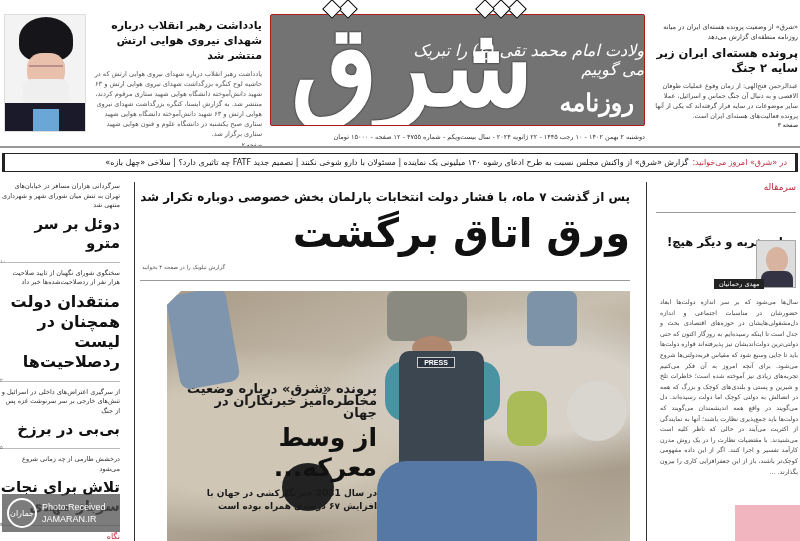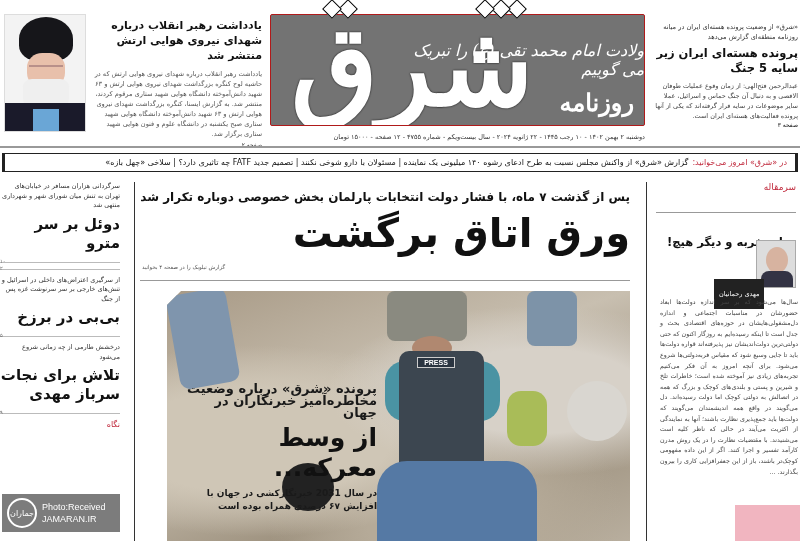--- a/index.html
+++ b/index.html
@@ -91,21 +91,21 @@
   .photo-overlay h2 { font-weight: bold; font-size: 25px; line-height: 30px; color: #111; margin-top: 4px; }
   .photo-overlay .sub { font-weight: bold; font-size: 9px; line-height: 13px; color: #1a1a1a; margin-top: 4px; }
 
   
   .right-col { position: absolute; left: 652px; top: 182px; width: 148px; text-align: right; padding-left: 4px; }
   .section-tag { font-size: 9px; color: #c0283b; padding-bottom: 20px; border-bottom: 1px solid #999; margin-right: 4px; }
   .editorial-title { font-weight: bold; font-size: 11.5px; line-height: 15px; margin: 22px 4px 0 0; }
   .author-photo { position: absolute; left: 104px; top: 58px; width: 40px; height: 48px; background: #ddd; border: 1px solid #aaa; overflow: hidden; }
   .author-photo .ah { position: absolute; left: 9px; top: 6px; width: 22px; height: 26px; background: #d7b3a0; border-radius: 50%; }
   .author-photo .ab { position: absolute; left: 4px; top: 30px; width: 32px; height: 20px; background: #334; border-radius: 8px 8px 0 0; }
-  .author-name { position: absolute; left: 62px; top: 97px; background: #222; color: #fff; font-size: 6.5px; padding: 11px 5px; }
+  .author-name { position: absolute; left: 62px; top: 97px; background: #222; color: #fff; font-size: 6.5px; padding: 1px 5px; }
   .editorial-body { position: absolute; left: 8px; top: 115px; width: 138px; font-size: 6.3px; line-height: 10.6px; color: #444; text-align: justify; }
   .pink-mark { position: absolute; left: 735px; top: 505px; width: 65px; height: 36px; background: rgba(230,120,140,0.55); }
 </style>
 </head>
 <body>
 
 <div class="masthead">
   <div class="portrait">
     <div class="turban"></div>
     <div class="face"></div>
@@ -133,21 +133,21 @@
   <div class="dots d2">
       <span></span>
       <span></span>
       <span></span>
     </div>
 
   <div class="issue-line">دوشنبه ۲ بهمن ۱۴۰۲ - ۱۰ رجب ۱۴۴۵ - ۲۲ ژانویه ۲۰۲۴ - سال بیست‌ویکم - شماره ۴۷۵۵ - ۱۲ صفحه - ۱۵۰۰۰ تومان</div>
 
   <div class="right-teaser">
     <div class="kicker">«شرق» از وضعیت پرونده هسته‌ای ایران در میانه روزنامه منطقه‌ای گزارش می‌دهد</div>
-    <h3>پرونده هسته‌ای ایران زیر سایه 5 جنگ</h3>
+    <h3>پرونده هسته‌ای ایران زیر سایه ۲ جنگ</h3>
     <p>عبدالرحمن فتح‌الهی: از زمان وقوع عملیات طوفان الاقصی و به دنبال آن جنگ حماس و اسرائیل، عملا سایر موضوعات در سایه قرار گرفته‌اند که یکی از آنها پرونده فعالیت‌های هسته‌ای ایران است.</p>
     <span class="page-ref">صفحه ۳</span>
   </div>
 
   <div class="mast-rule"></div>
 </div>
 
 <div class="ticker">
   <span class="label">در «شرق» امروز می‌خوانید:</span>
   <span class="items">گزارش «شرق» از واکنش مجلس نسبت به طرح ادعای رشوه ۱۴۰ میلیونی یک نماینده | مسئولان با دارو شوخی نکنند | تصمیم جدید FATF چه تاثیری دارد؟ | سلاخی «چهل بازه»</span>
@@ -158,20 +158,24 @@
 
 <div class="left-col">
   <div class="story">
     <div class="kicker">سرگردانی هزاران مسافر در خیابان‌های تهران به تنش میان شورای شهر و شهرداری منتهی شد</div>
     <h2>دوئل بر سر مترو</h2>
   </div>
   <div class="sep">
       <span class="pg">۱۰</span>
     </div>
 
+  <div class="story">
+    <div class="kicker">سخنگوی شورای نگهبان از تایید صلاحیت هزار نفر از ردصلاحیت‌شده‌ها خبر داد</div>
+    <h2 class="big">منتقدان دولت همچنان در لیست ردصلاحیت‌ها</h2>
+  </div>
   <div class="sep">
       <span class="pg">۲</span>
     </div>
 
   <div class="story">
     <div class="kicker">از سرگیری اعتراض‌های داخلی در اسرائیل و تنش‌های خارجی بر سر سرنوشت غزه پس از جنگ</div>
     <h2>بی‌بی در برزخ</h2>
   </div>
   <div class="sep">
       <span class="pg">۵</span>

